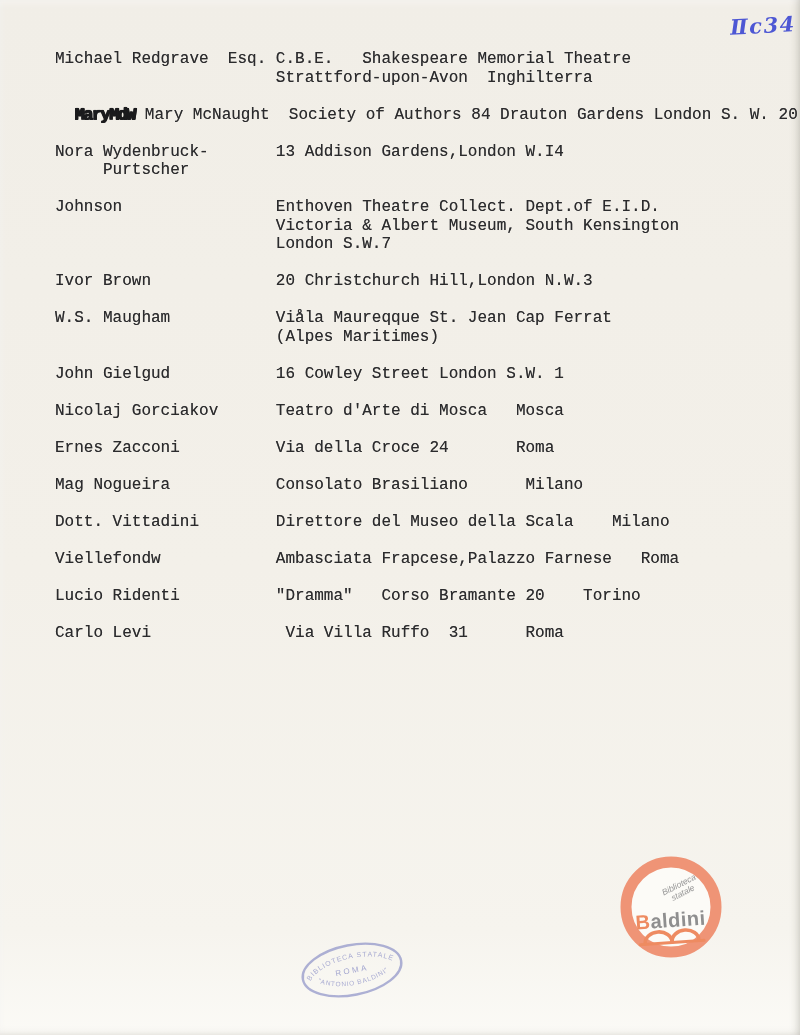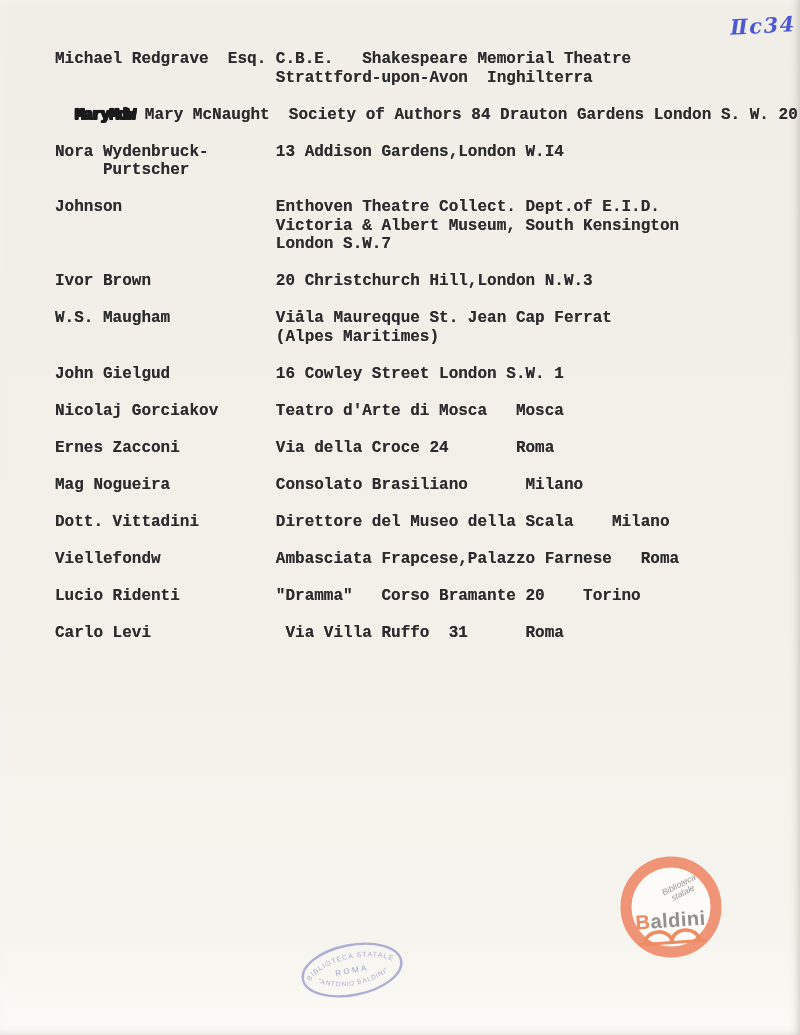--- a/index.html
+++ b/index.html
@@ -10,21 +10,21 @@
     box-shadow:inset -7px 0 10px -6px rgba(110,105,95,.35),
                inset 0 -5px 8px -5px rgba(150,145,135,.25),
                inset 4px 0 8px -6px rgba(255,255,255,.9),
                inset 0 8px 10px -8px rgba(255,255,255,.9);
     font-family:"Liberation Sans",sans-serif;
   }
   
   .typed{
     position:absolute;left:55px;top:50px;right:2px;
     font-family:"Liberation Mono","DejaVu Sans Mono",monospace;
-    font-weight:700;font-size:16px;line-height:18.5px;
+    font-weight:400;font-size:16px;line-height:18.5px;
     color:#2b2b2d;white-space:pre;
     text-shadow:0 0 .6px rgba(35,35,38,.6);
   }
   .line{min-height:18.5px;}
   .strike{
     letter-spacing:-1px;color:#1b1b1d;
     text-shadow:1px 0 currentColor,-1px 0 currentColor,0 1px currentColor,
                 1px 1px currentColor,-1px 1px currentColor,0 0 1px currentColor;
     padding-left:20px;
   }

